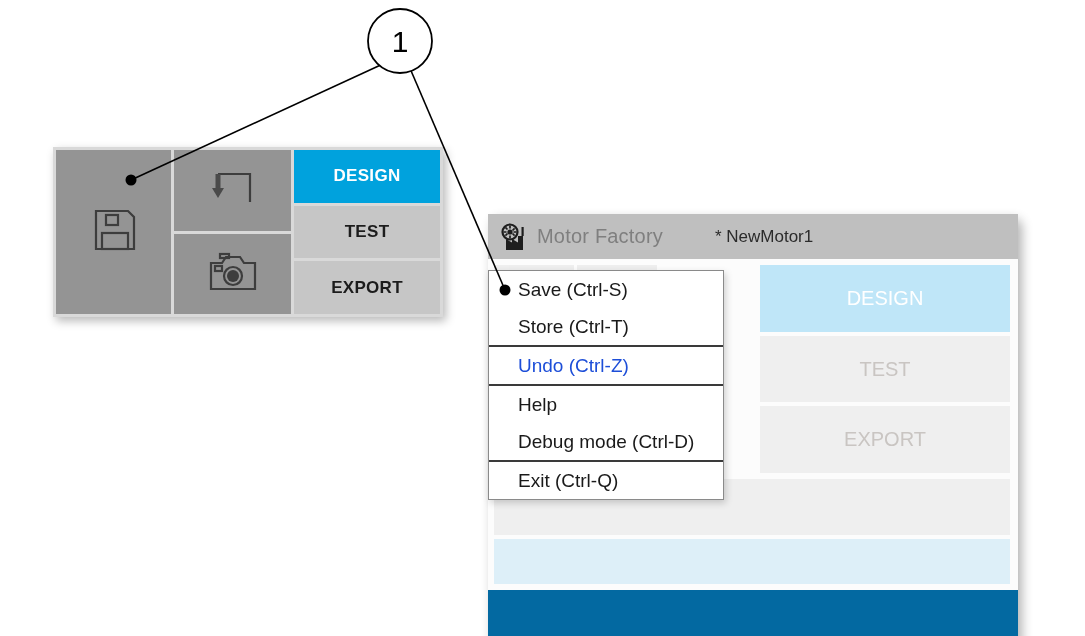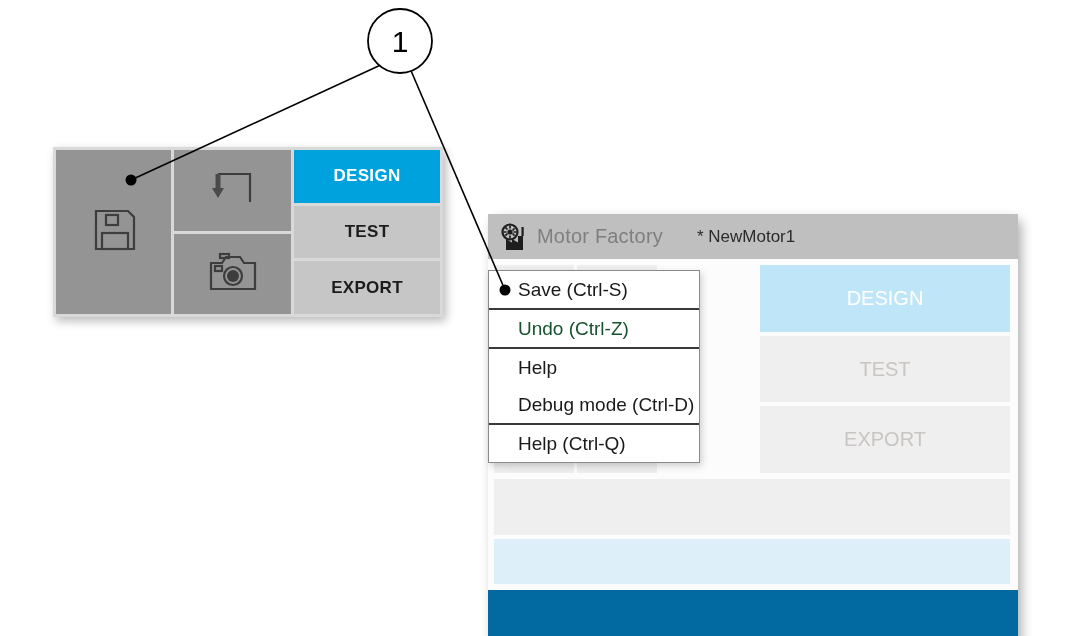--- a/index.html
+++ b/index.html
@@ -117,21 +117,21 @@
     margin-right: 8px;
   }
   #app-title {
     font-size: 20px;
     color: #7f7f7f;
     letter-spacing: 0.2px;
   }
   #doc-title {
     font-size: 17px;
     color: #2b2b2b;
-    margin-left: 34px;
+    margin-left: 52px;
   }
 
   
   #window-body {
     position: relative;
     height: 331px;
     background: #fcfcfc;
     overflow: hidden;
   }
   #bg-toolbar {
@@ -190,21 +190,21 @@
     left: 6px; top: 280px;
     width: 516px; height: 45px;
     background: #ddeff8;
   }
 
   
   #menu {
     position: absolute;
     left: 488px;
     top: 270px;
-    width: 212px;
+    width: 236px;
     background: #ffffff;
     border: 1px solid #8a8a8a;
     box-sizing: border-box;
     z-index: 40;
     box-shadow: 2px 3px 7px rgba(0,0,0,0.18);
   }
   .menu-group { }
   .menu-sep {
     height: 0;
     border-top: 2px solid #3a3a3a;
@@ -212,21 +212,21 @@
   .menu-item {
     height: 37px;
     display: flex;
     align-items: center;
     padding: 0 14px 0 29px;
     font-size: 19px;
     color: #1a1a1a;
     box-sizing: border-box;
     white-space: nowrap;
   }
-  .menu-item.disabled { color: #14532d; }
+  .menu-item.disabled { color: #1d4ed8; }
   .menu-item .submenu-arrow {
     margin-left: auto;
     font-size: 12px;
     line-height: 1;
     color: #000000;
   }
 
   
   .ico-dark { stroke: #3d3d3d; fill: none; stroke-width: 2.2; }
   .ico-bg   { stroke: #d2d2d2; fill: none; stroke-width: 1.6; }
@@ -351,20 +351,23 @@
     <div id="bg-strip-blue"></div>
   </div>
 </div>
 
 <div id="menu">
 
   <div class="menu-group">
     <div class="menu-item">
       <span>Save (Ctrl-S)</span>
     </div>
+    <div class="menu-item">
+      <span>Store (Ctrl-T)</span>
+    </div>
   </div>
 
   <div class="menu-sep"></div>
 
   <div class="menu-group">
     <div class="menu-item disabled">
       <span>Undo (Ctrl-Z)</span>
     </div>
   </div>
 
@@ -376,21 +379,21 @@
     </div>
     <div class="menu-item">
       <span>Debug mode (Ctrl-D)</span>
     </div>
   </div>
 
   <div class="menu-sep"></div>
 
   <div class="menu-group">
     <div class="menu-item">
-      <span>Help (Ctrl-Q)</span>
+      <span>Exit (Ctrl-Q)</span>
     </div>
   </div>
 </div>
 
 <svg id="callout-layer" viewBox="0 0 1085 636">
   <line x1="385" y1="63" x2="131" y2="180" stroke="#000000" stroke-width="1.6"></line>
   <line x1="409" y1="66" x2="505" y2="290" stroke="#000000" stroke-width="1.6"></line>
   <circle cx="131" cy="180" r="5.5" fill="#000000"></circle>
   <circle cx="505" cy="290" r="5.5" fill="#000000"></circle>
   <circle cx="400" cy="41" r="32" fill="#ffffff" stroke="#000000" stroke-width="1.8"></circle>

